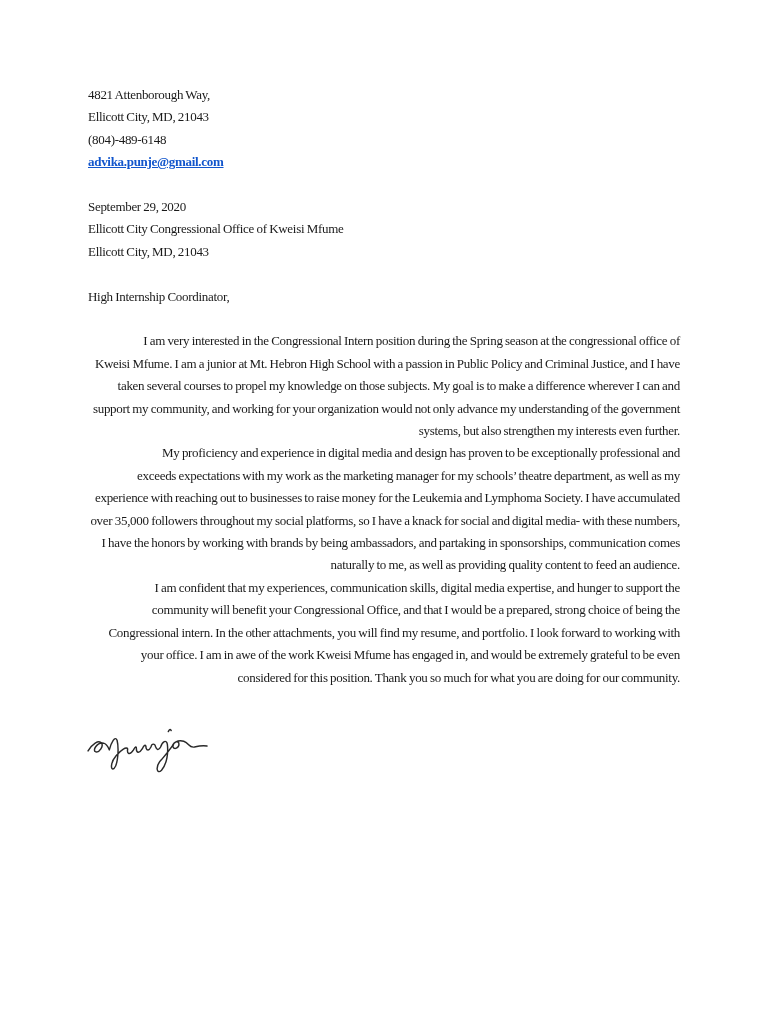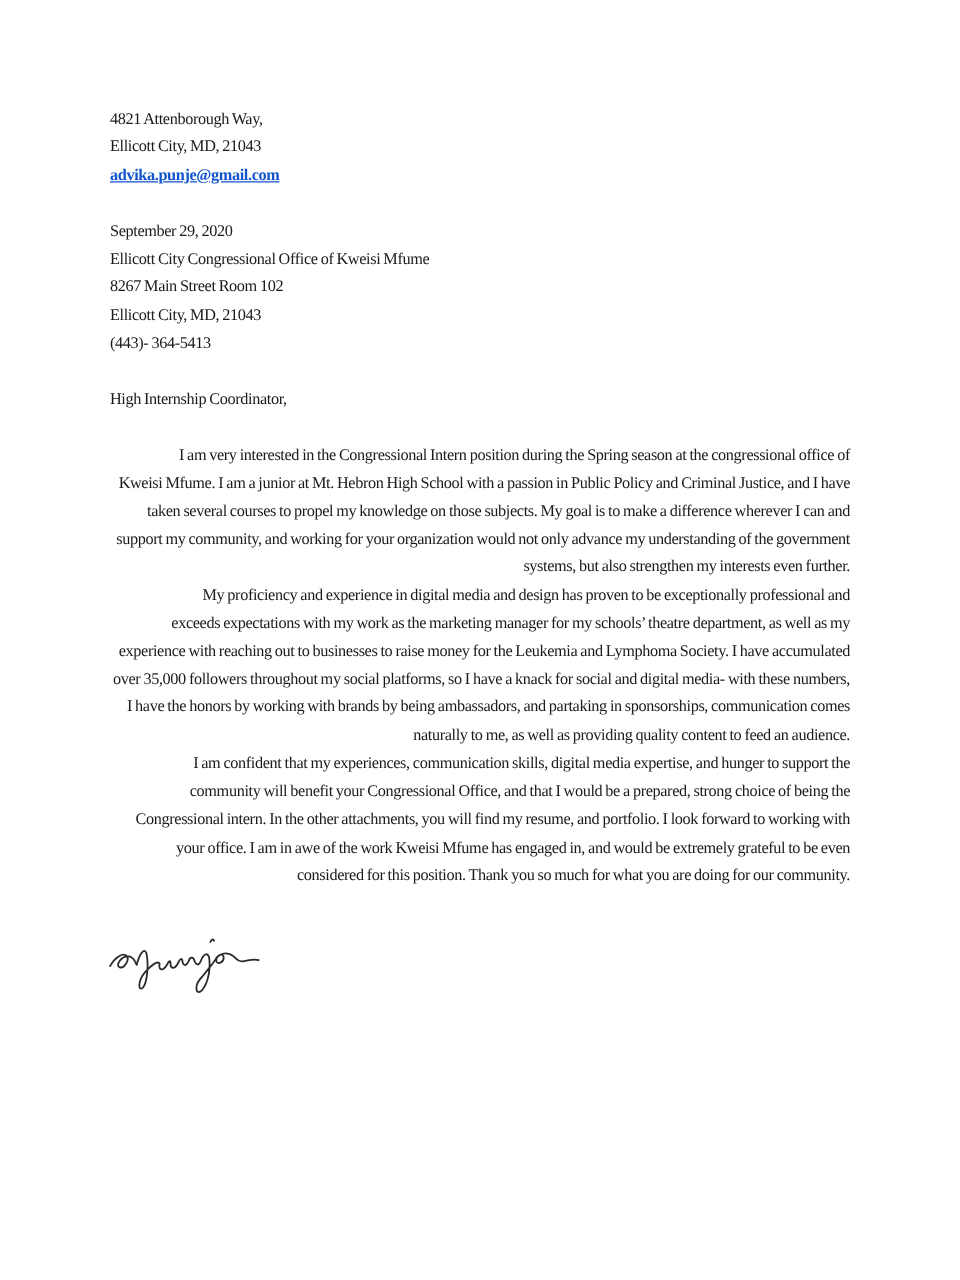--- a/index.html
+++ b/index.html
@@ -44,29 +44,28 @@
     margin:3px 0 1px -3px;
   }
 </style>
 </head>
 <body>
 
 <div class="page">
 
   <div class="line">4821 Attenborough Way,</div>
   <div class="line">Ellicott City, MD, 21043</div>
+  <div class="line">(804)-489-6148</div>
   <div class="line"><a class="email-link" href="#">advika.punje@gmail.com</a></div>
 
   <div class="spacer"></div>
 
   <div class="line">September 29, 2020</div>
   <div class="line">Ellicott City Congressional Office of Kweisi Mfume</div>
-  <div class="line">8267 Main Street Room 102</div>
   <div class="line">Ellicott City, MD, 21043</div>
-  <div class="line">(443)- 364-5413</div>
 
   <div class="spacer"></div>
 
   <div class="line">High Internship Coordinator,</div>
 
   <div class="spacer"></div>
 
   <p class="body-para">I am very interested in the Congressional Intern position during the Spring season at the congressional office of Kweisi Mfume. I am a junior at Mt. Hebron High School with a passion in Public Policy and Criminal Justice, and I have taken several courses to propel my knowledge on those subjects. My goal is to make a difference wherever I can and support my community, and working for your organization would not only advance my understanding of the government systems, but also strengthen my interests even further.</p>
   <p class="body-para">My proficiency and experience in digital media and design has proven to be exceptionally professional and exceeds expectations with my work as the marketing manager for my schools’ theatre department, as well as my experience with reaching out to businesses to raise money for the Leukemia and Lymphoma Society. I have accumulated over 35,000 followers throughout my social platforms, so I have a knack for social and digital media- with these numbers, I have the honors by working with brands by being ambassadors, and partaking in sponsorships, communication comes naturally to me, as well as providing quality content to feed an audience.</p>
   <p class="body-para">I am confident that my experiences, communication skills, digital media expertise, and hunger to support the community will benefit your Congressional Office, and that I would be a prepared, strong choice of being the Congressional intern. In the other attachments, you will find my resume, and portfolio. I look forward to working with your office. I am in awe of the work Kweisi Mfume has engaged in, and would be extremely grateful to be even considered for this position. Thank you so much for what you are doing for our community.</p>

